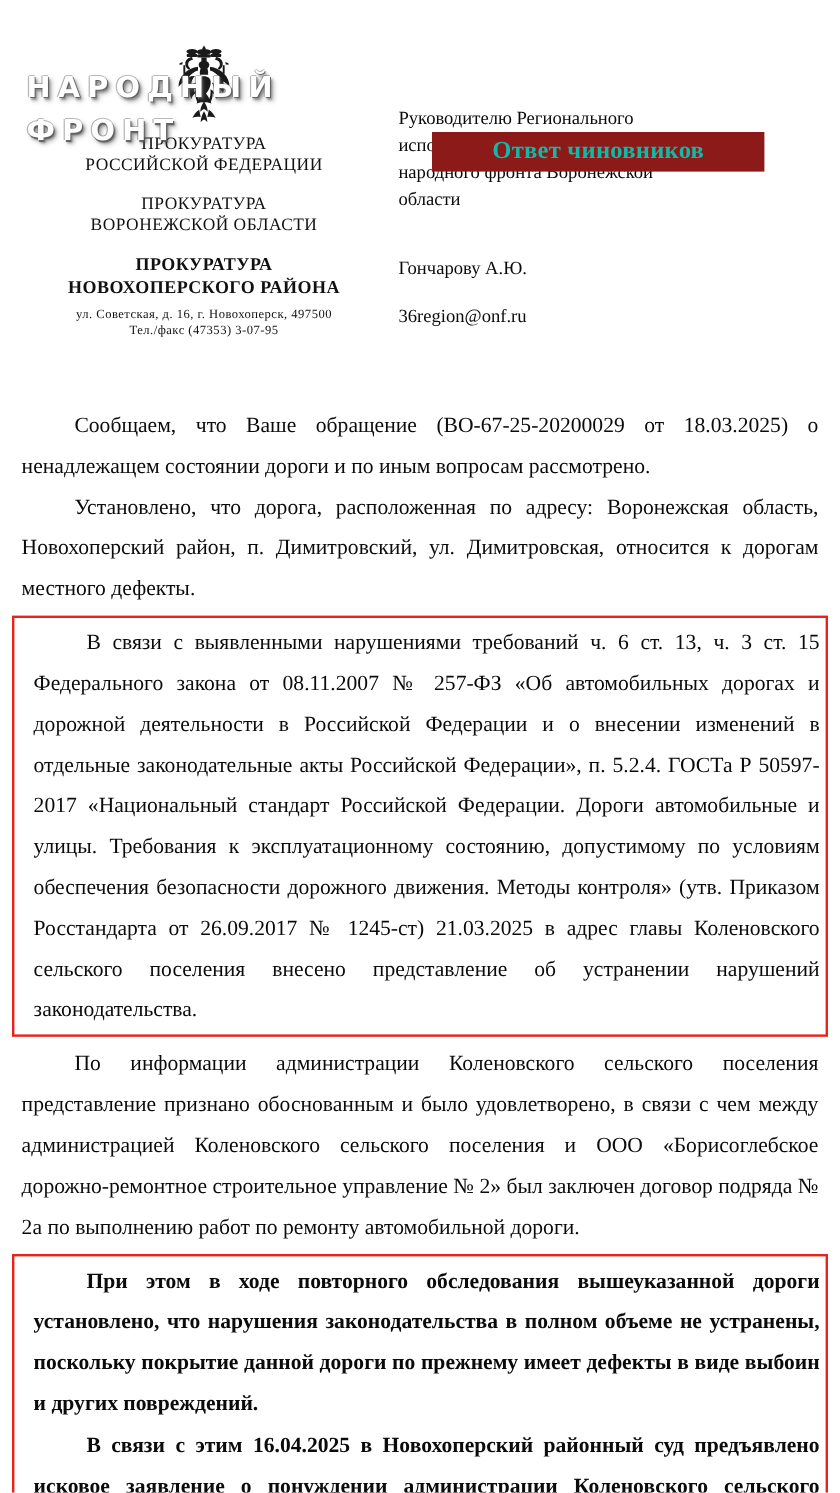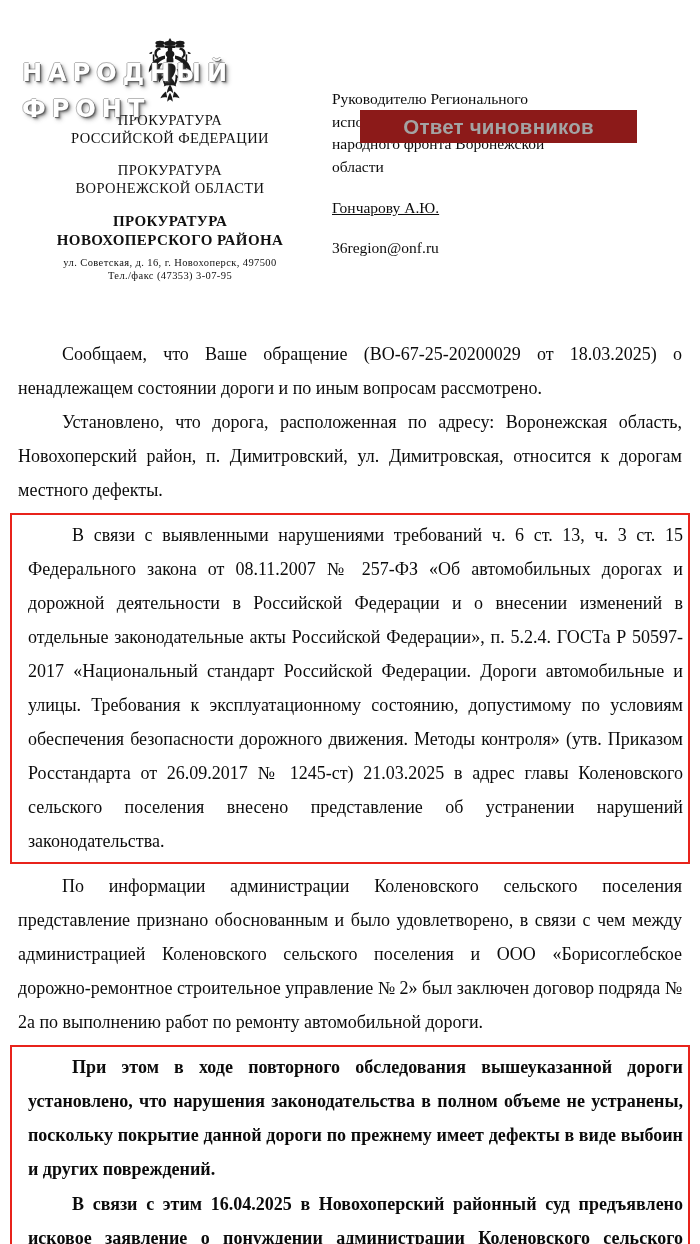--- a/index.html
+++ b/index.html
@@ -98,39 +98,39 @@
     left: 332px;
     top: 88px;
     width: 322px;
     font-size: 15.5px;
     line-height: 22.5px;
   }
   #addressee .just {
     text-align: justify;
     text-align-last: left;
   }
-  #addr-name { margin-top: 19px; text-decoration: underline; }
+  #addr-name { margin-top: 35px; }
   #addr-email { margin-top: 17px; }
 
   #banner {
     position: absolute;
     left: 360px;
     top: 110px;
     width: 277px;
     height: 33px;
     background: #8c1a19;
     display: flex;
     align-items: center;
     justify-content: center;
   }
   #banner span {
-    font-family: Liberation Sans, sans-serif;
+    font-family: Liberation Serif, serif;
     font-weight: bold;
     font-size: 20.5px;
-    color: #a3a3a3;
+    color: #14b8a6;
     letter-spacing: 0.2px;
     white-space: nowrap;
   }
 
   
   #bodytext {
     position: absolute;
     left: 18px;
     top: 337px;
     width: 664px;

